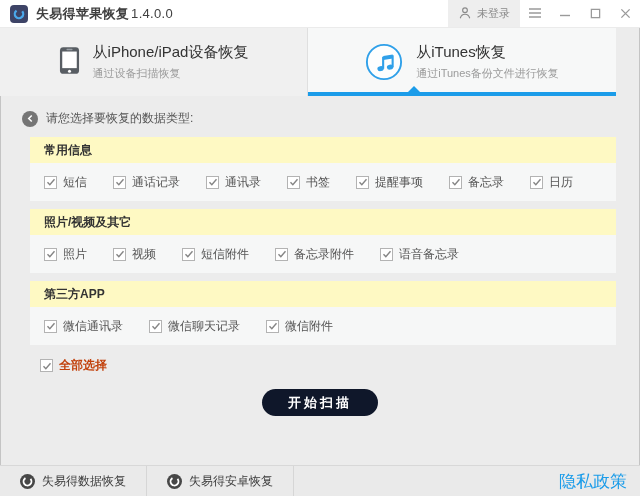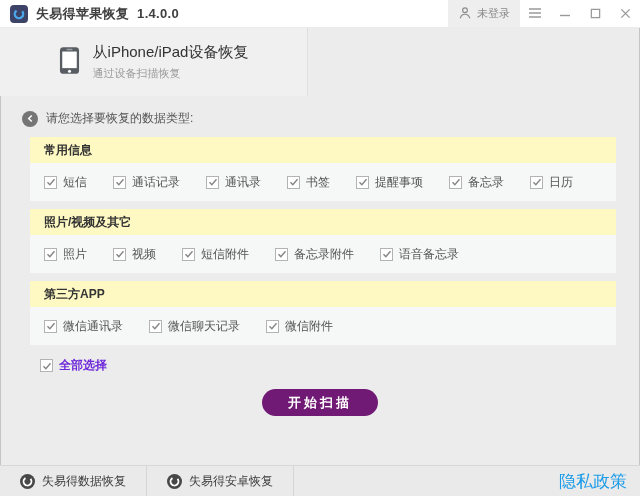--- a/index.html
+++ b/index.html
@@ -6,21 +6,21 @@
   body { font-family:"Liberation Sans","DejaVu Sans",sans-serif; background:#d8d8d8; }
   .window{ width:640px; height:496px; position:relative; background:#ececec; overflow:hidden;
            box-shadow: inset 0 0 0 1px #c4c4c4; }
 
   
   .titlebar{ height:28px; background:#ffffff; display:flex; align-items:center; padding-left:10px;
              border-bottom:1px solid #ebebeb; }
   .logo{ width:18px; height:18px; border-radius:4px; background:#3d4366; display:flex;
          align-items:center; justify-content:center; flex:0 0 auto; }
   .app-title{ margin-left:8px; font-size:13px; font-weight:700; color:#404040; letter-spacing:.3px; white-space:nowrap;}
-  .app-title .ver{ font-weight:700; margin-left:8px; }
+  .app-title .ver{ font-weight:400; margin-left:2px; }
   .tb-right{ margin-left:auto; display:flex; align-items:stretch; height:100%; }
   .tb-item{ display:flex; align-items:center; gap:5px; padding:0 10px; font-size:11px; color:#8a8a8a; cursor:default;}
   .tb-login{ background:#eeeeee; }
   .win-btn{ width:30px; display:flex; align-items:center; justify-content:center; color:#9a9a9a; }
 
   
   .tabstrip{ display:flex; height:68px; }
   .tab{ width:308px; display:flex; align-items:center; justify-content:center; gap:13px; position:relative; }
   .tab-iphone{ background:#f0f0f0; border-right:1px solid #dfdfdf; }
   .tab-itunes{ background:#f7f8f8; }
@@ -42,25 +42,25 @@
 
   .panel{ margin:0 24px 8px 30px; }
   .panel-header{ background:#fef9c3; padding:5px 14px 4px; font-size:12px; font-weight:700; color:#333; }
   .panel-row{ background:#f6f7f7; height:38px; display:flex; align-items:center; padding:0 14px; gap:26px;text-align:center; }
 
   .cb-item{ display:flex; align-items:center; gap:6px; font-size:12px; color:#555; cursor:pointer; white-space:nowrap;}
   .cb-box{ width:13px; height:13px; background:#fff; border:1px solid #b3b3b3; display:flex;
            align-items:center; justify-content:center; flex:0 0 auto; }
 
   .select-all{ margin:12px 0 0 40px; }
-  .select-all .cb-item{ font-weight:700; color:#6d28d9; }
+  .select-all .cb-item{ font-weight:700; color:#c2410c; }
 
   .scan-row{ text-align:center; margin-top:15px; }
   .scan-btn{ display:inline-block; min-width:116px; height:27px; line-height:27px; padding:0 24px;
-             border:none; border-radius:14px; background:#701a75; color:#fff; font-size:13px;
+             border:none; border-radius:14px; background:#0f172a; color:#fff; font-size:13px;
              font-weight:700; letter-spacing:3px; cursor:pointer; font-family:inherit;}
 
   
   .footer{ position:absolute; left:0; right:0; bottom:0; height:31px; background:#eaeaea;
            border-top:1px solid #d8d8d8; display:flex; align-items:stretch; }
   .footer-link{ display:flex; align-items:center; gap:7px; padding:0 20px; font-size:12px; color:#3d3d3d;
                 border-right:1px solid #d6d6d6; cursor:pointer; }
   .privacy{ margin-left:auto; align-self:center; padding-right:13px; font-size:17px; color:#1b9ce9; cursor:pointer; }
 </style>
 </head>
@@ -126,20 +126,37 @@
           <rect x="3.4" y="5.6" width="15.2" height="17.4" fill="#ffffff"></rect>
           <rect x="7.8" y="2.8" width="6.4" height="1.5" rx=".75" fill="#9aa0a6"></rect>
           <circle cx="11" cy="26.2" r="1.6" fill="#ffffff"></circle>
         </svg>
       </span>
       <span class="tab-texts">
         <span class="tab-title">从iPhone/iPad设备恢复</span>
         <span class="tab-sub">通过设备扫描恢复</span>
       </span>
     </div>
+    <div class="tab tab-itunes">
+      <span class="itunes-circle">
+        <svg width="38" height="38" viewBox="0 0 40 40">
+          <circle cx="20" cy="20" r="18" fill="#fdfefe" stroke="#2fa0e9" stroke-width="2"></circle>
+          <path d="M19.2 13.8 L29.2 12.2 L29.2 16.4 L19.2 18 Z" fill="#2fa0e9"></path>
+          <path d="M19.1 27 V14.6 M29.1 25.4 V13" stroke="#2fa0e9" stroke-width="2.2" fill="none"></path>
+          <ellipse cx="16.4" cy="27" rx="3.4" ry="2.6" fill="#2fa0e9" transform="rotate(-12 16.4 27)"></ellipse>
+          <ellipse cx="26.4" cy="25.4" rx="3.4" ry="2.6" fill="#2fa0e9" transform="rotate(-12 26.4 25.4)"></ellipse>
+        </svg>
+      </span>
+      <span class="tab-texts">
+        <span class="tab-title">从iTunes恢复</span>
+        <span class="tab-sub">通过iTunes备份文件进行恢复</span>
+      </span>
+      <span class="tab-underline"></span>
+      <span class="tab-caret"></span>
+    </div>
   </div>
 
   <div class="content">
     <div class="back-row">
       <span class="back-btn">
         <svg width="9" height="9" viewBox="0 0 10 10">
           <path d="M6.4 1.6 L3 5 L6.4 8.4" stroke="#ffffff" stroke-width="1.7" fill="none"></path>
         </svg>
       </span>
       <span class="prompt">请您选择要恢复的数据类型:</span>

